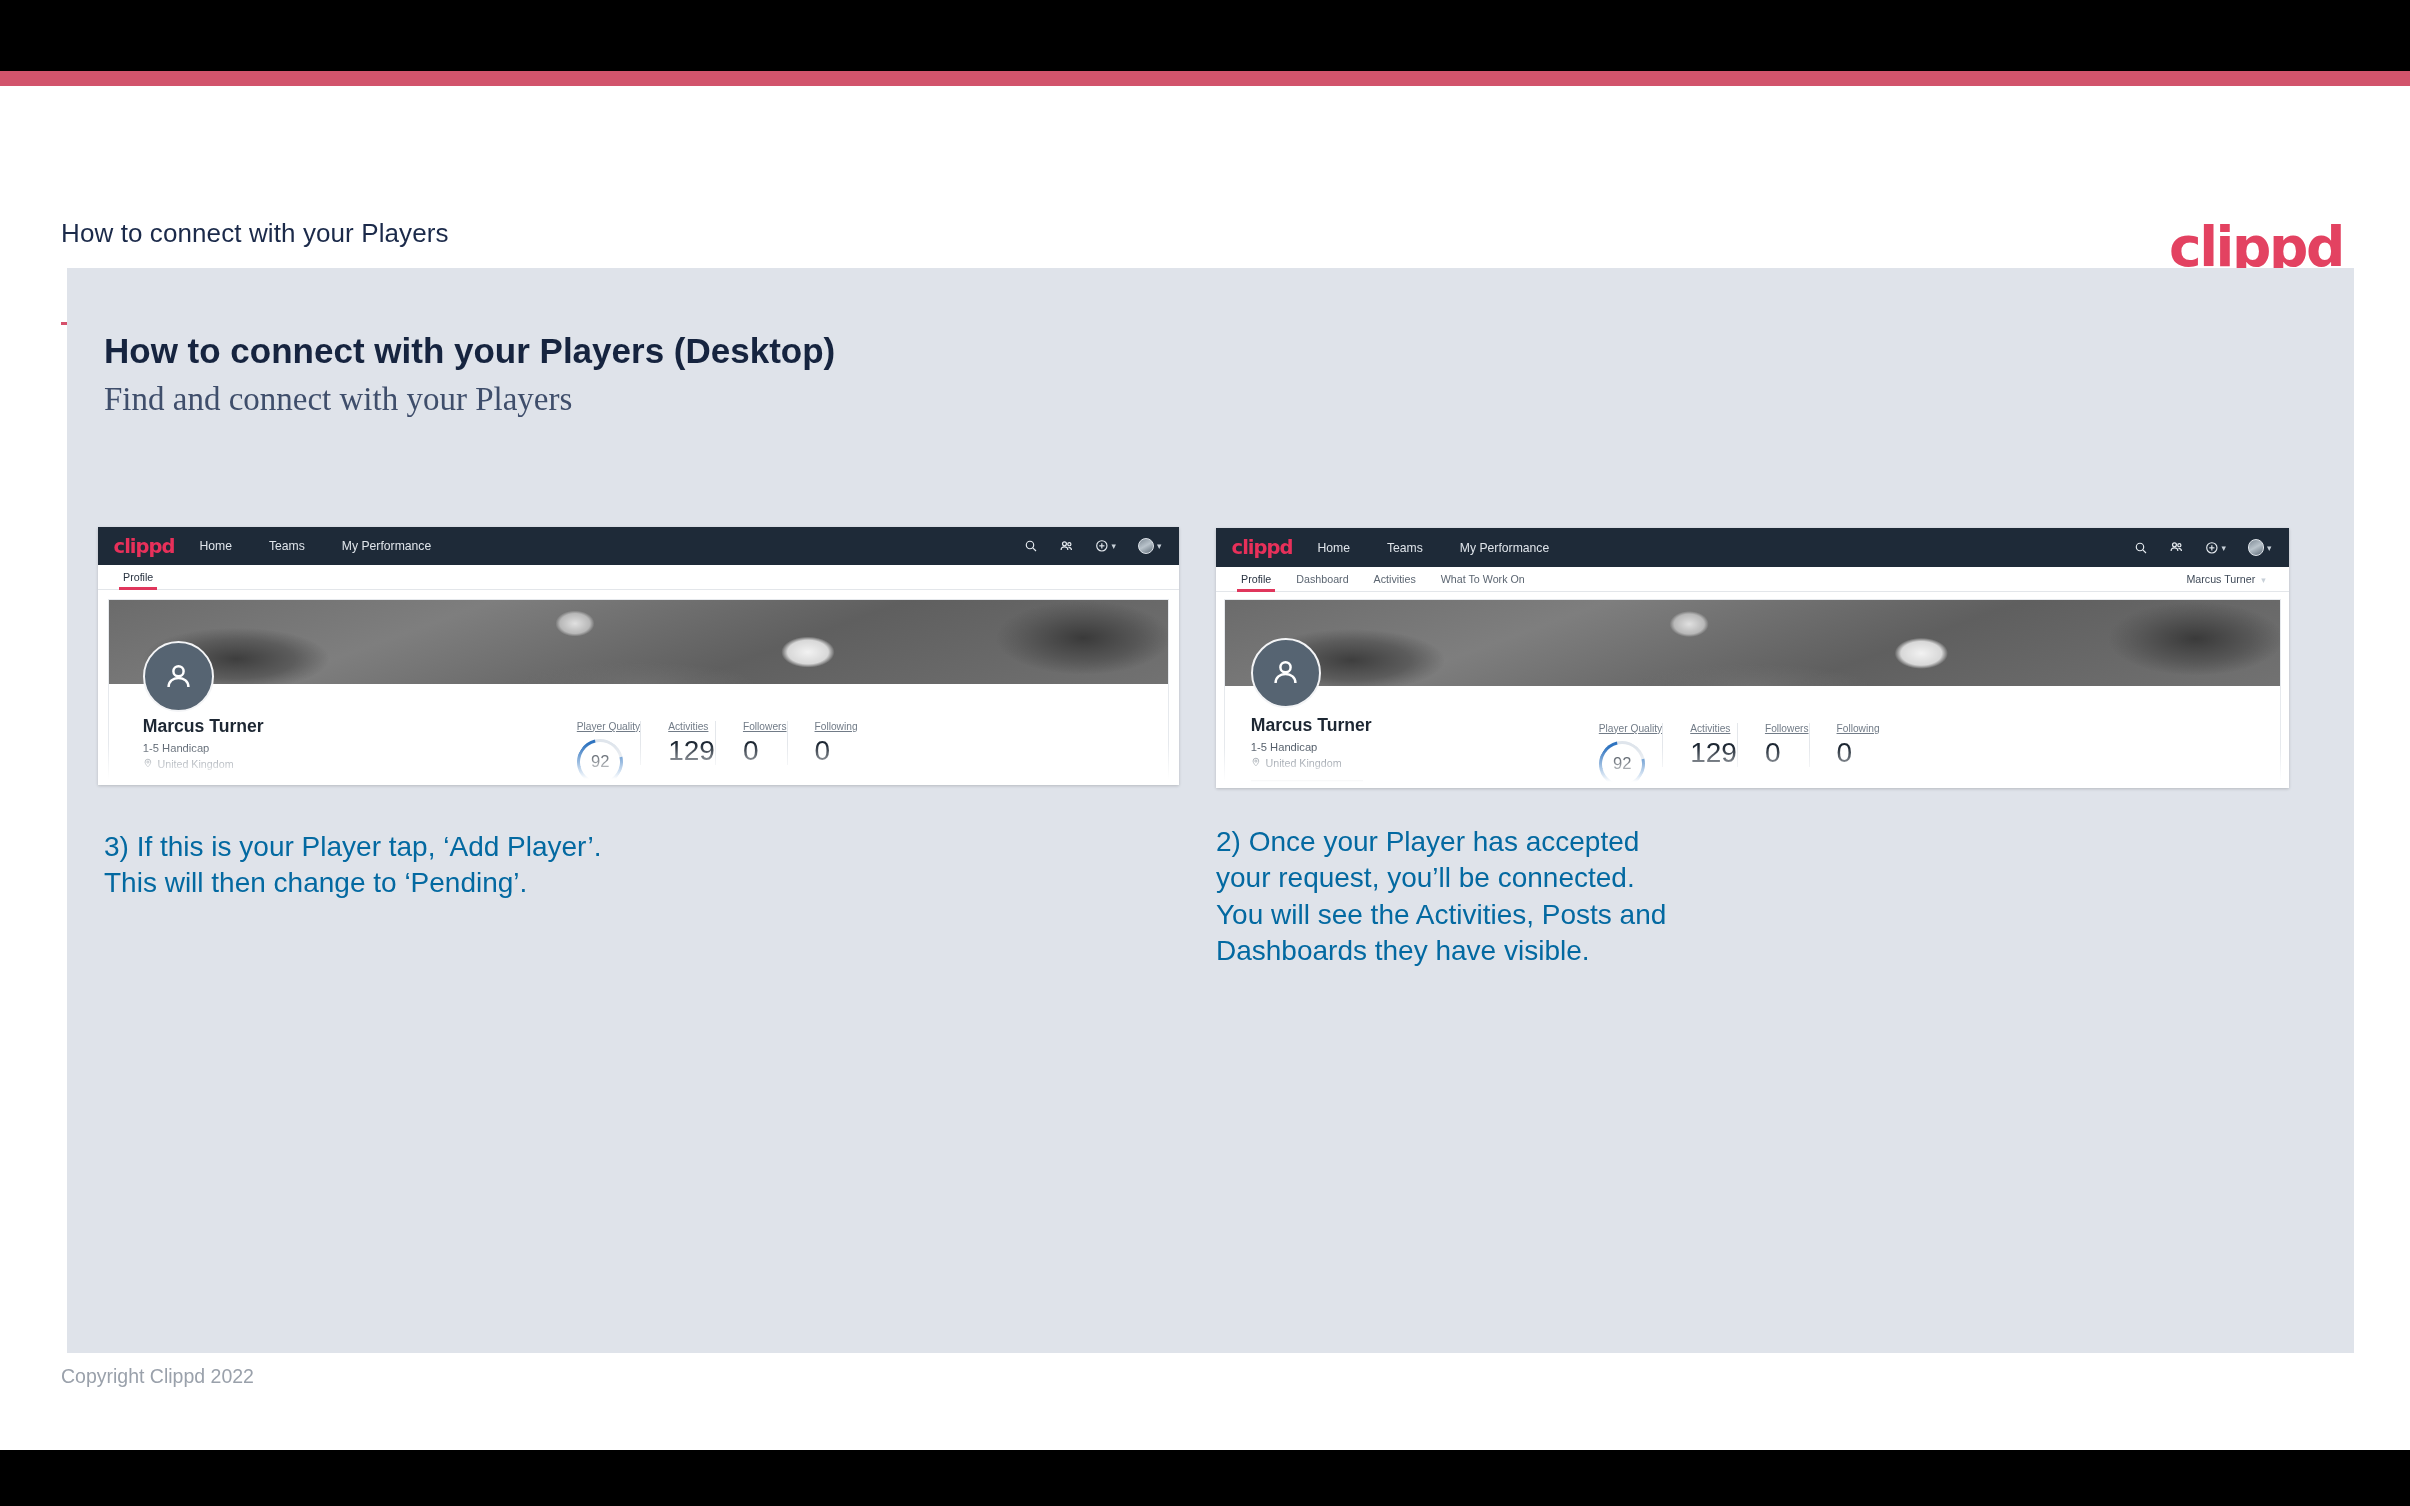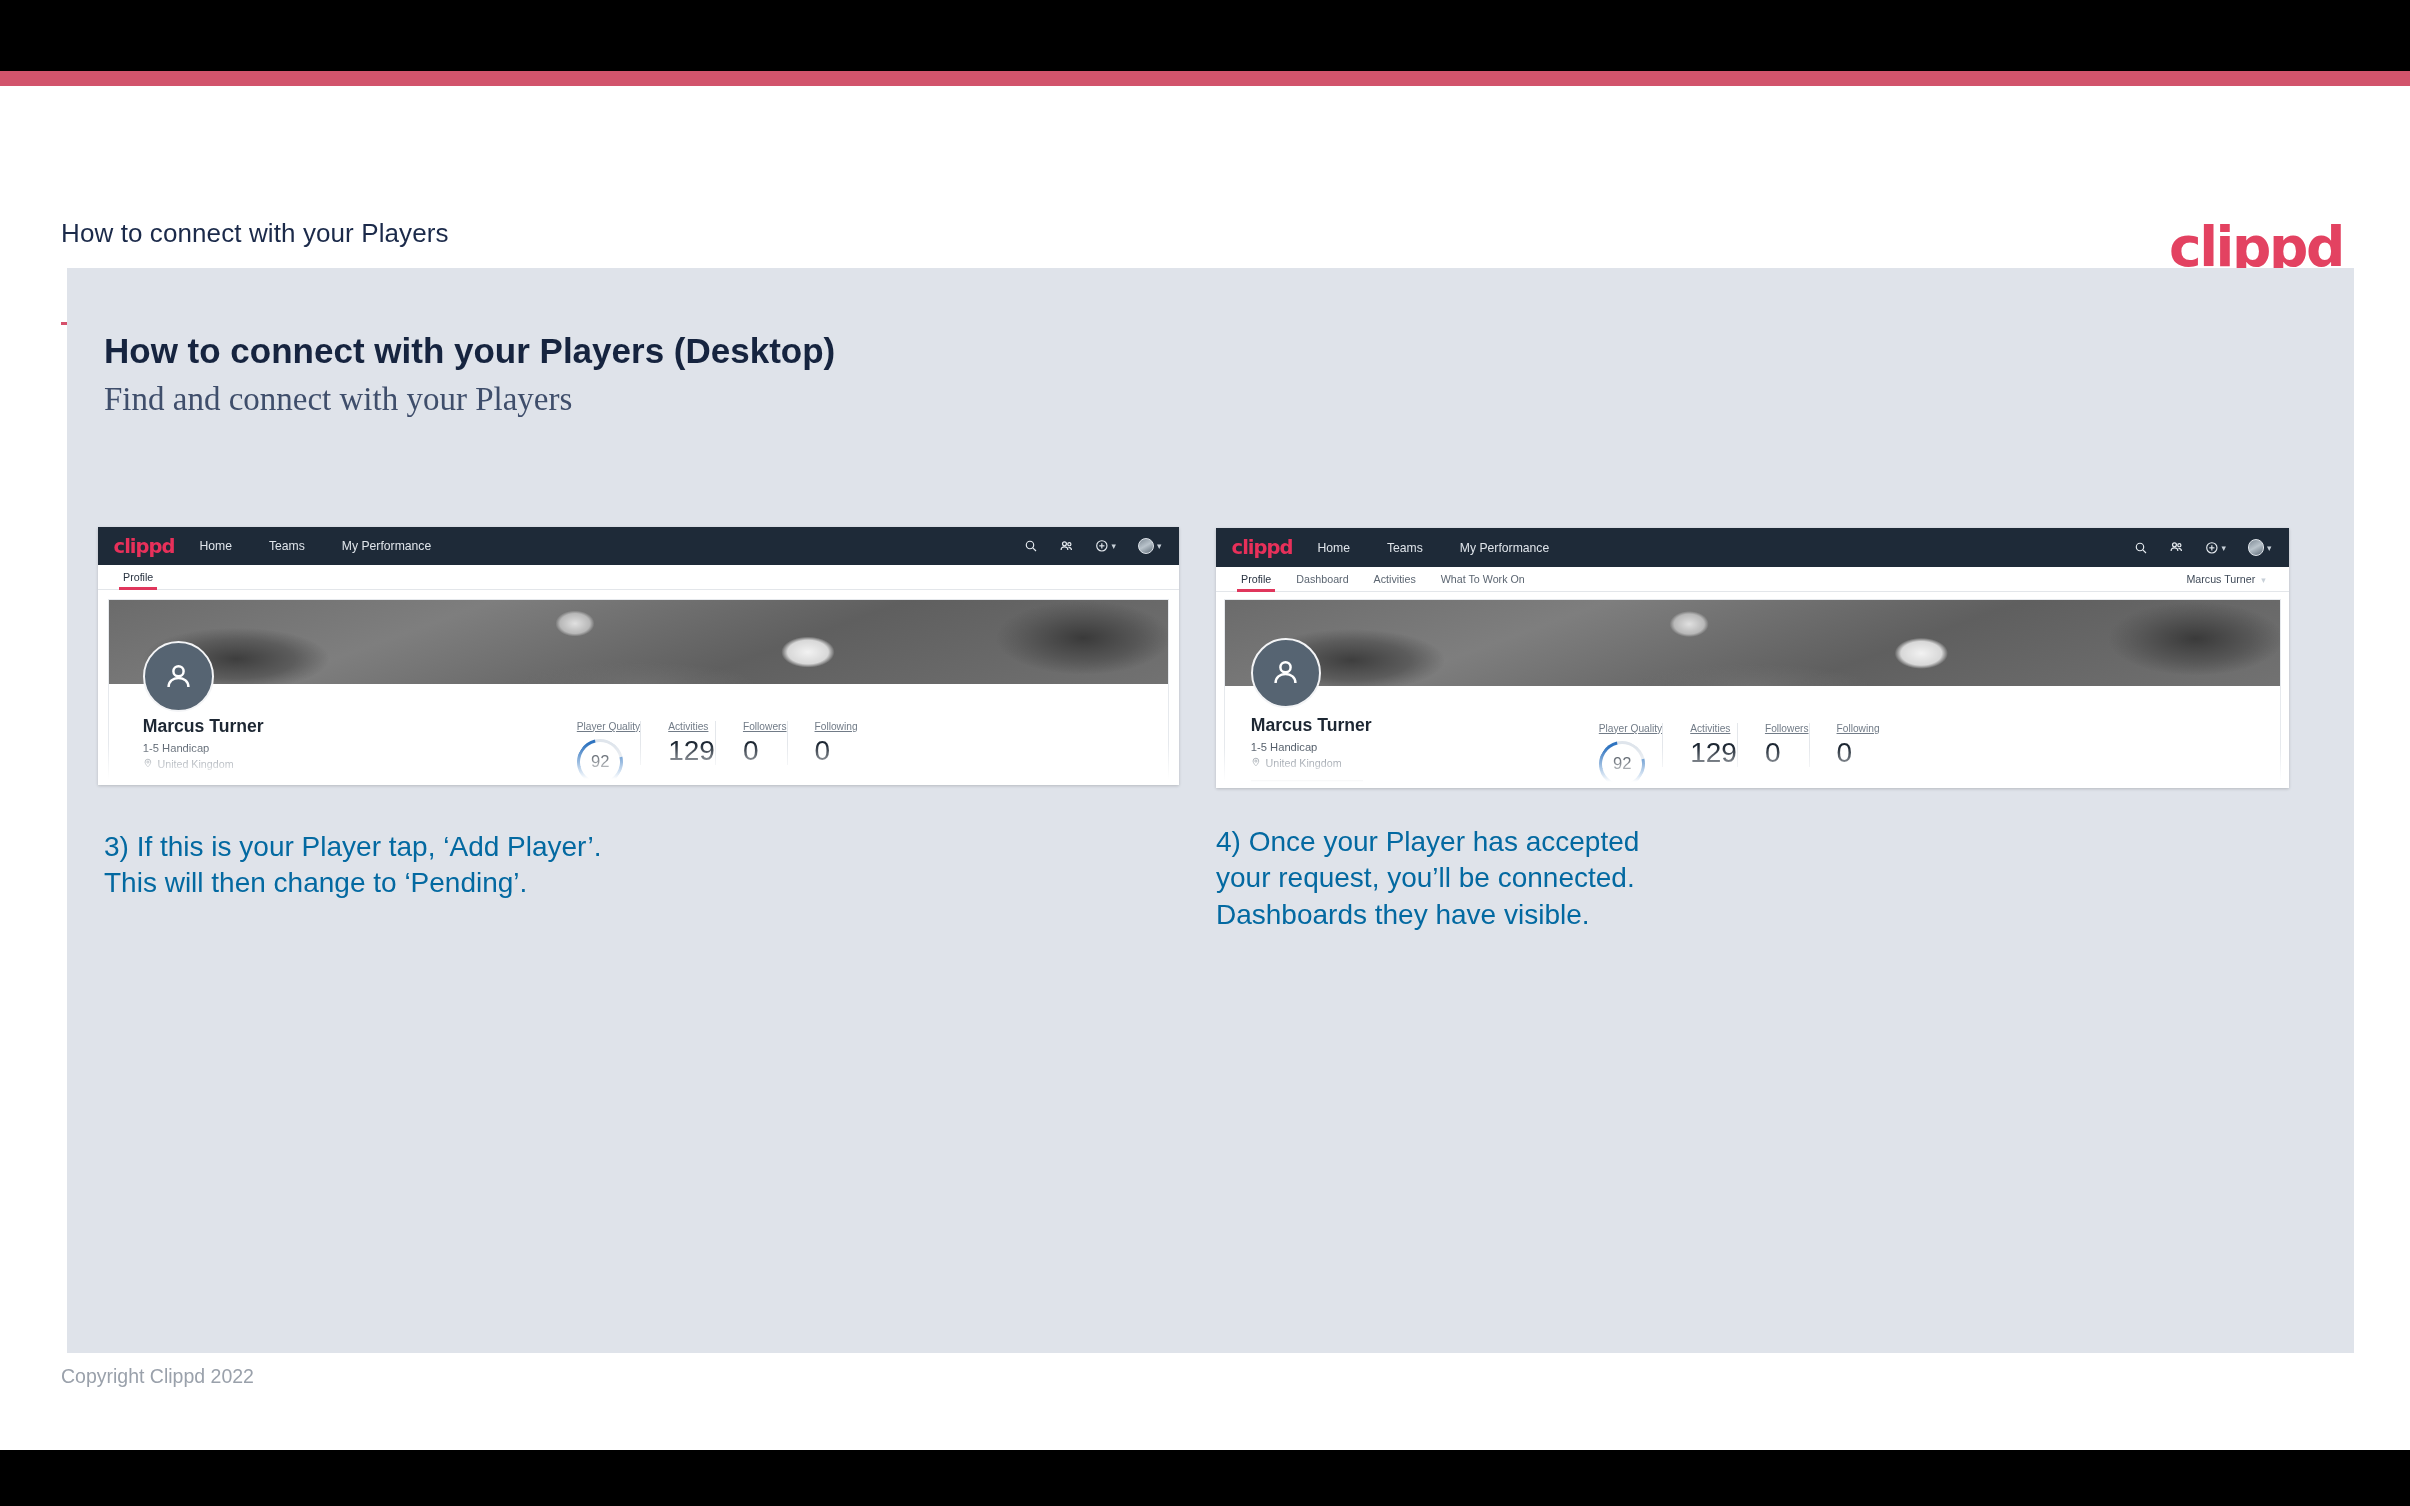--- a/index.html
+++ b/index.html
@@ -355,22 +355,23 @@
         </div>
       </div>
 
     </div>
 
     <div class="caption cap-left">
       <div>3) If this is your Player tap, ‘Add Player’.</div>
       <div>This will then change to ‘Pending’.</div>
     </div>
     <div class="caption cap-right">
-      <div>4) Once your Player has accepted</div>
+      <div>2) Once your Player has accepted</div>
       <div>your request, you’ll be connected.</div>
+      <div>You will see the Activities, Posts and</div>
       <div>Dashboards they have visible.</div>
     </div>
   </div>
 
   <div class="footer-copy">Copyright Clippd 2022</div>
 
   <div class="bottombar-black"></div>
 </div>
 
 

